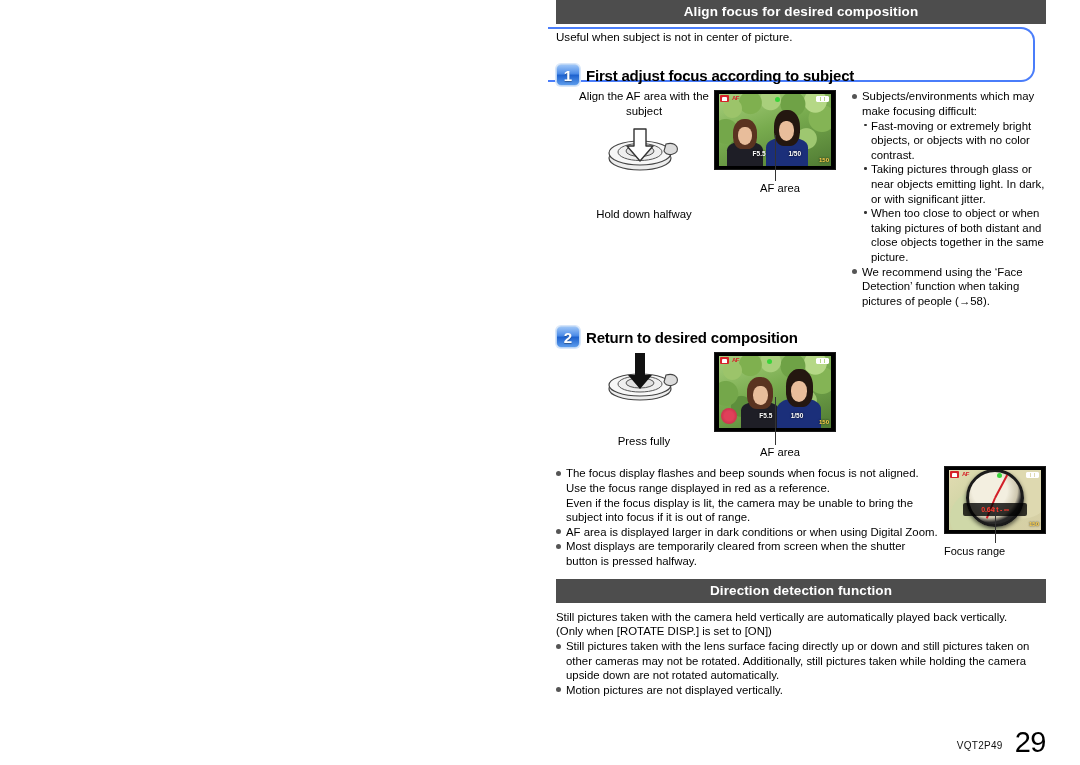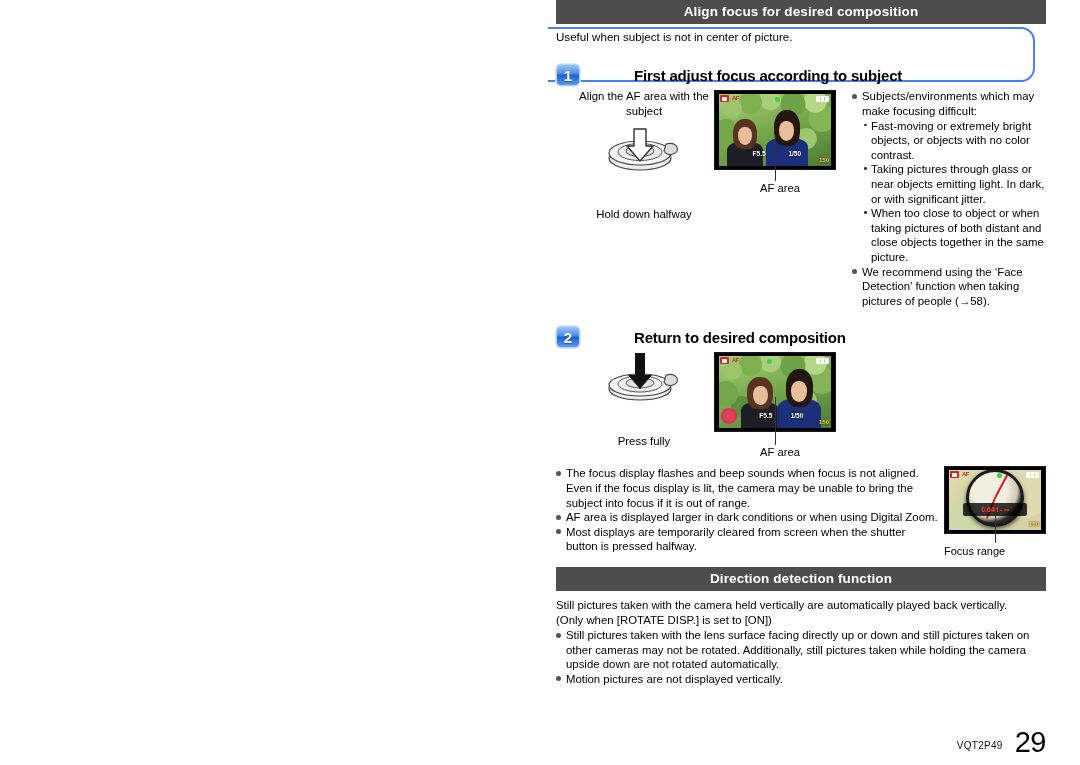--- a/index.html
+++ b/index.html
@@ -56,21 +56,21 @@
     border-radius:5px;
     background:linear-gradient(180deg,#9cc4f7 0%, #4f8ee8 42%, #1f63cf 52%, #5b9bec 100%);
     border:1px solid #b9d4f5;
     box-shadow:0 0 0 1px #d7e6fa;
     color:#fff; font-weight:bold; font-size:15px;
     display:flex; align-items:center; justify-content:center;
     text-shadow:0 1px 1px rgba(0,0,0,.35);
     font-family:"Liberation Sans", sans-serif;
   }
   .step-title{
-    font-size:15px; font-weight:bold; letter-spacing:-.2px;margin-left:48px;
+    font-size:15px; font-weight:bold; letter-spacing:-.2px;
   }
 
   
   .step-body{ display:flex; }
   .col-left{
     width:158px; padding-left:18px; padding-top:3px;
     text-align:center; font-size:11.4px; line-height:1.3;
   }
   .col-mid{ width:132px; padding-top:4px; }
   .col-right{ flex:1; padding-top:3px; padding-left:6px; }
@@ -314,20 +314,21 @@
       </div>
       <div class="af-caption" style="margin-top:14px;">AF area</div>
     </div>
   </div>
 
   <div class="notes-row">
     <div class="notes-col">
       <ul class="blist">
         <li>
           <span>The focus display flashes and beep sounds when focus is not aligned.</span>
+          <div class="plain">Use the focus range displayed in red as a reference.</div>
           <div class="plain">Even if the focus display is lit, the camera may be unable to bring the subject into focus if it is out of range.</div>
         </li>
         <li>AF area is displayed larger in dark conditions or when using Digital Zoom.</li>
         <li>Most displays are temporarily cleared from screen when the shutter button is pressed halfway.</li>
       </ul>
     </div>
 
     <div class="focus-fig">
       <div class="cam" style="width:102px; height:68px;">
         <div class="cam-inner">

